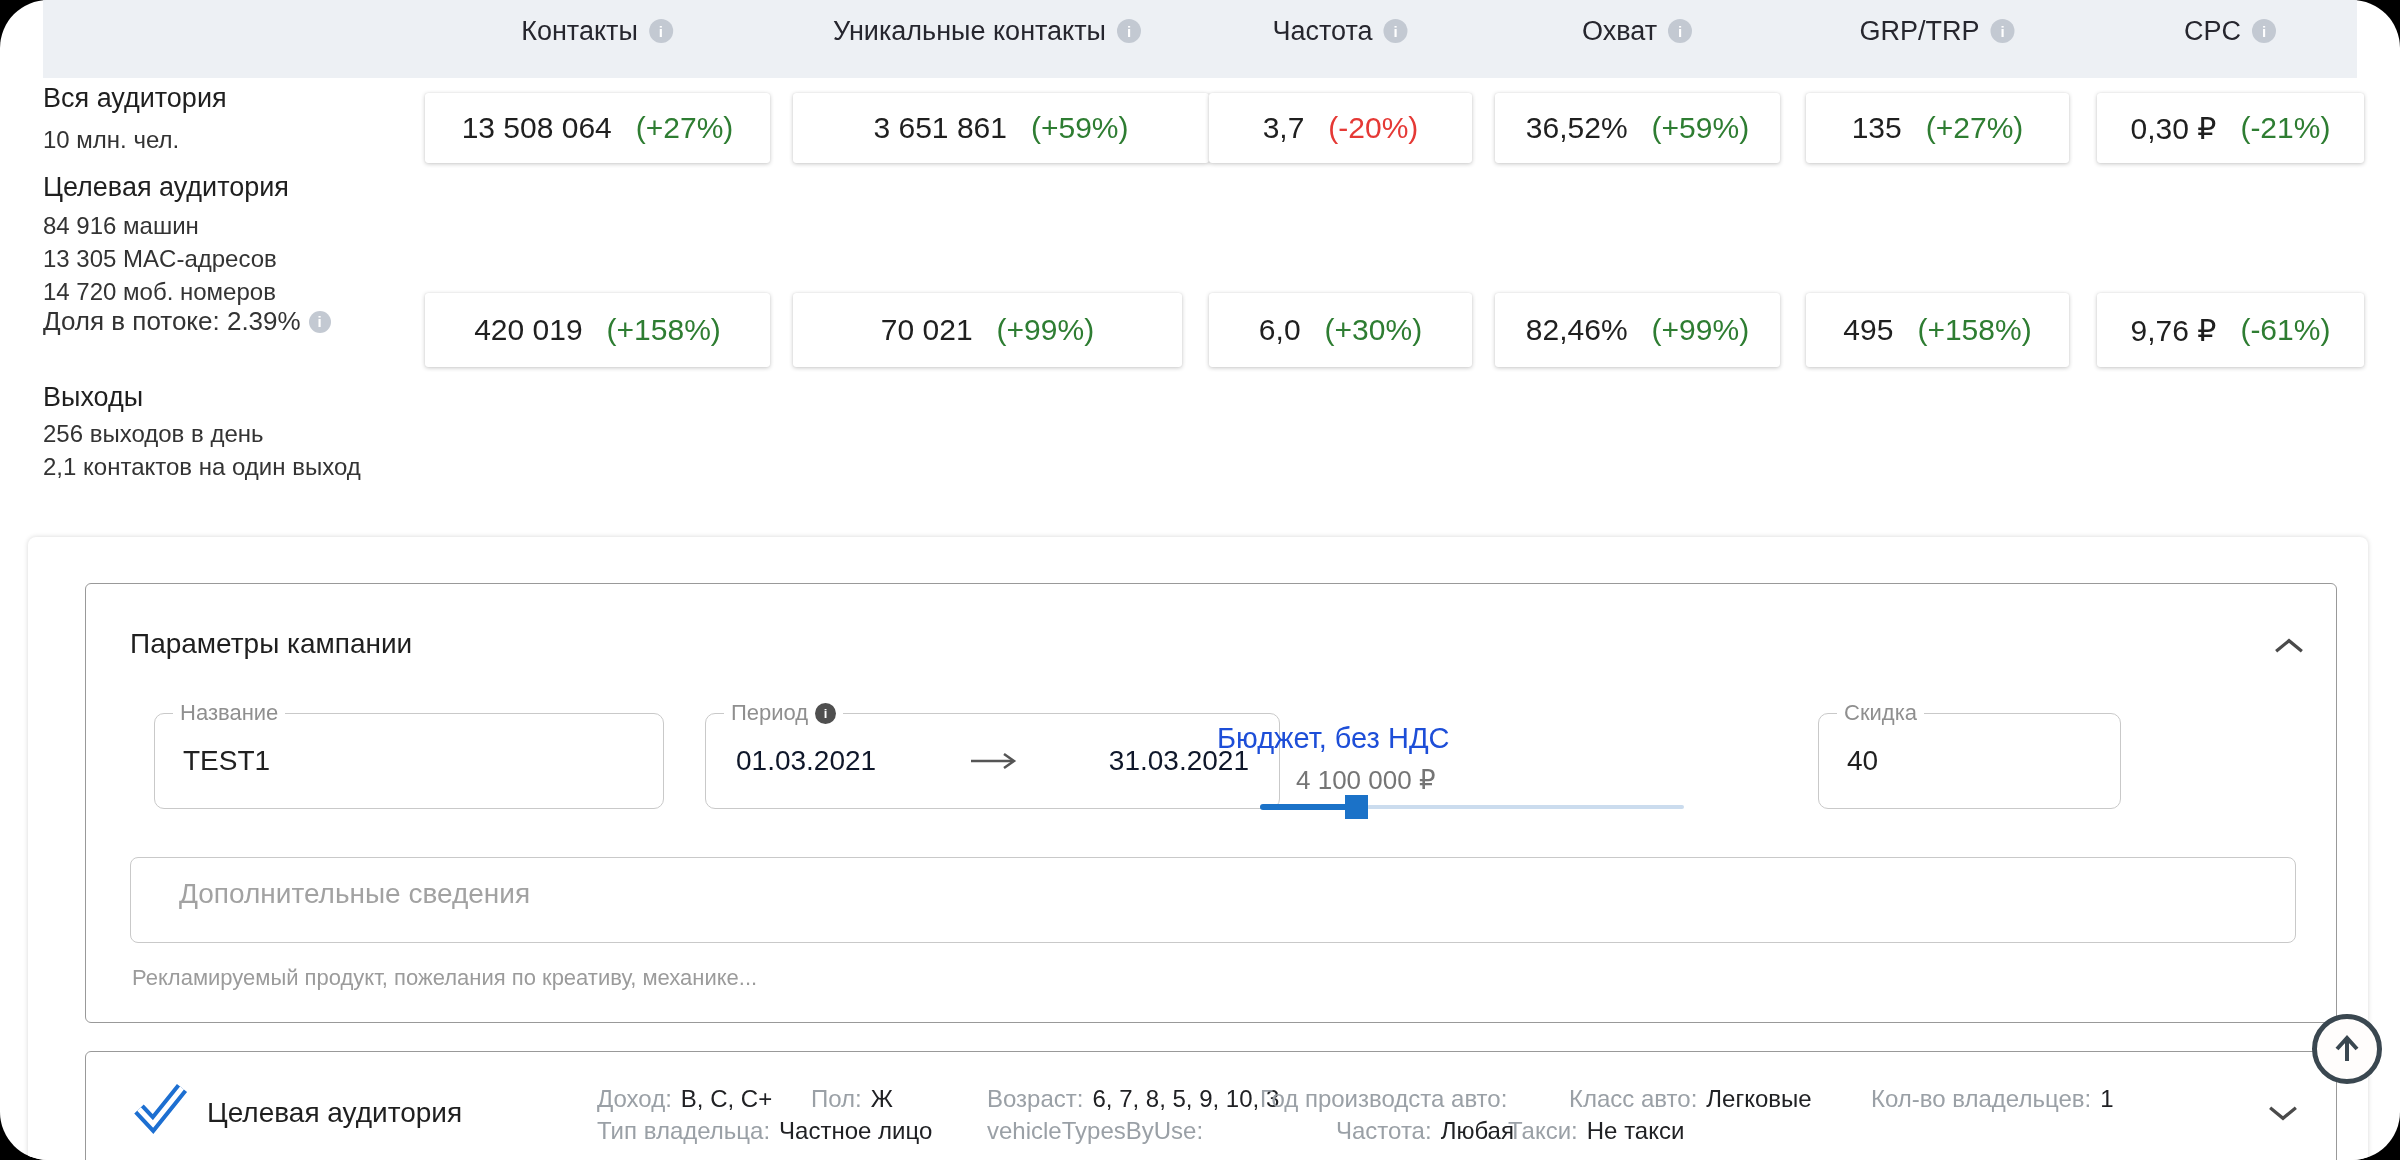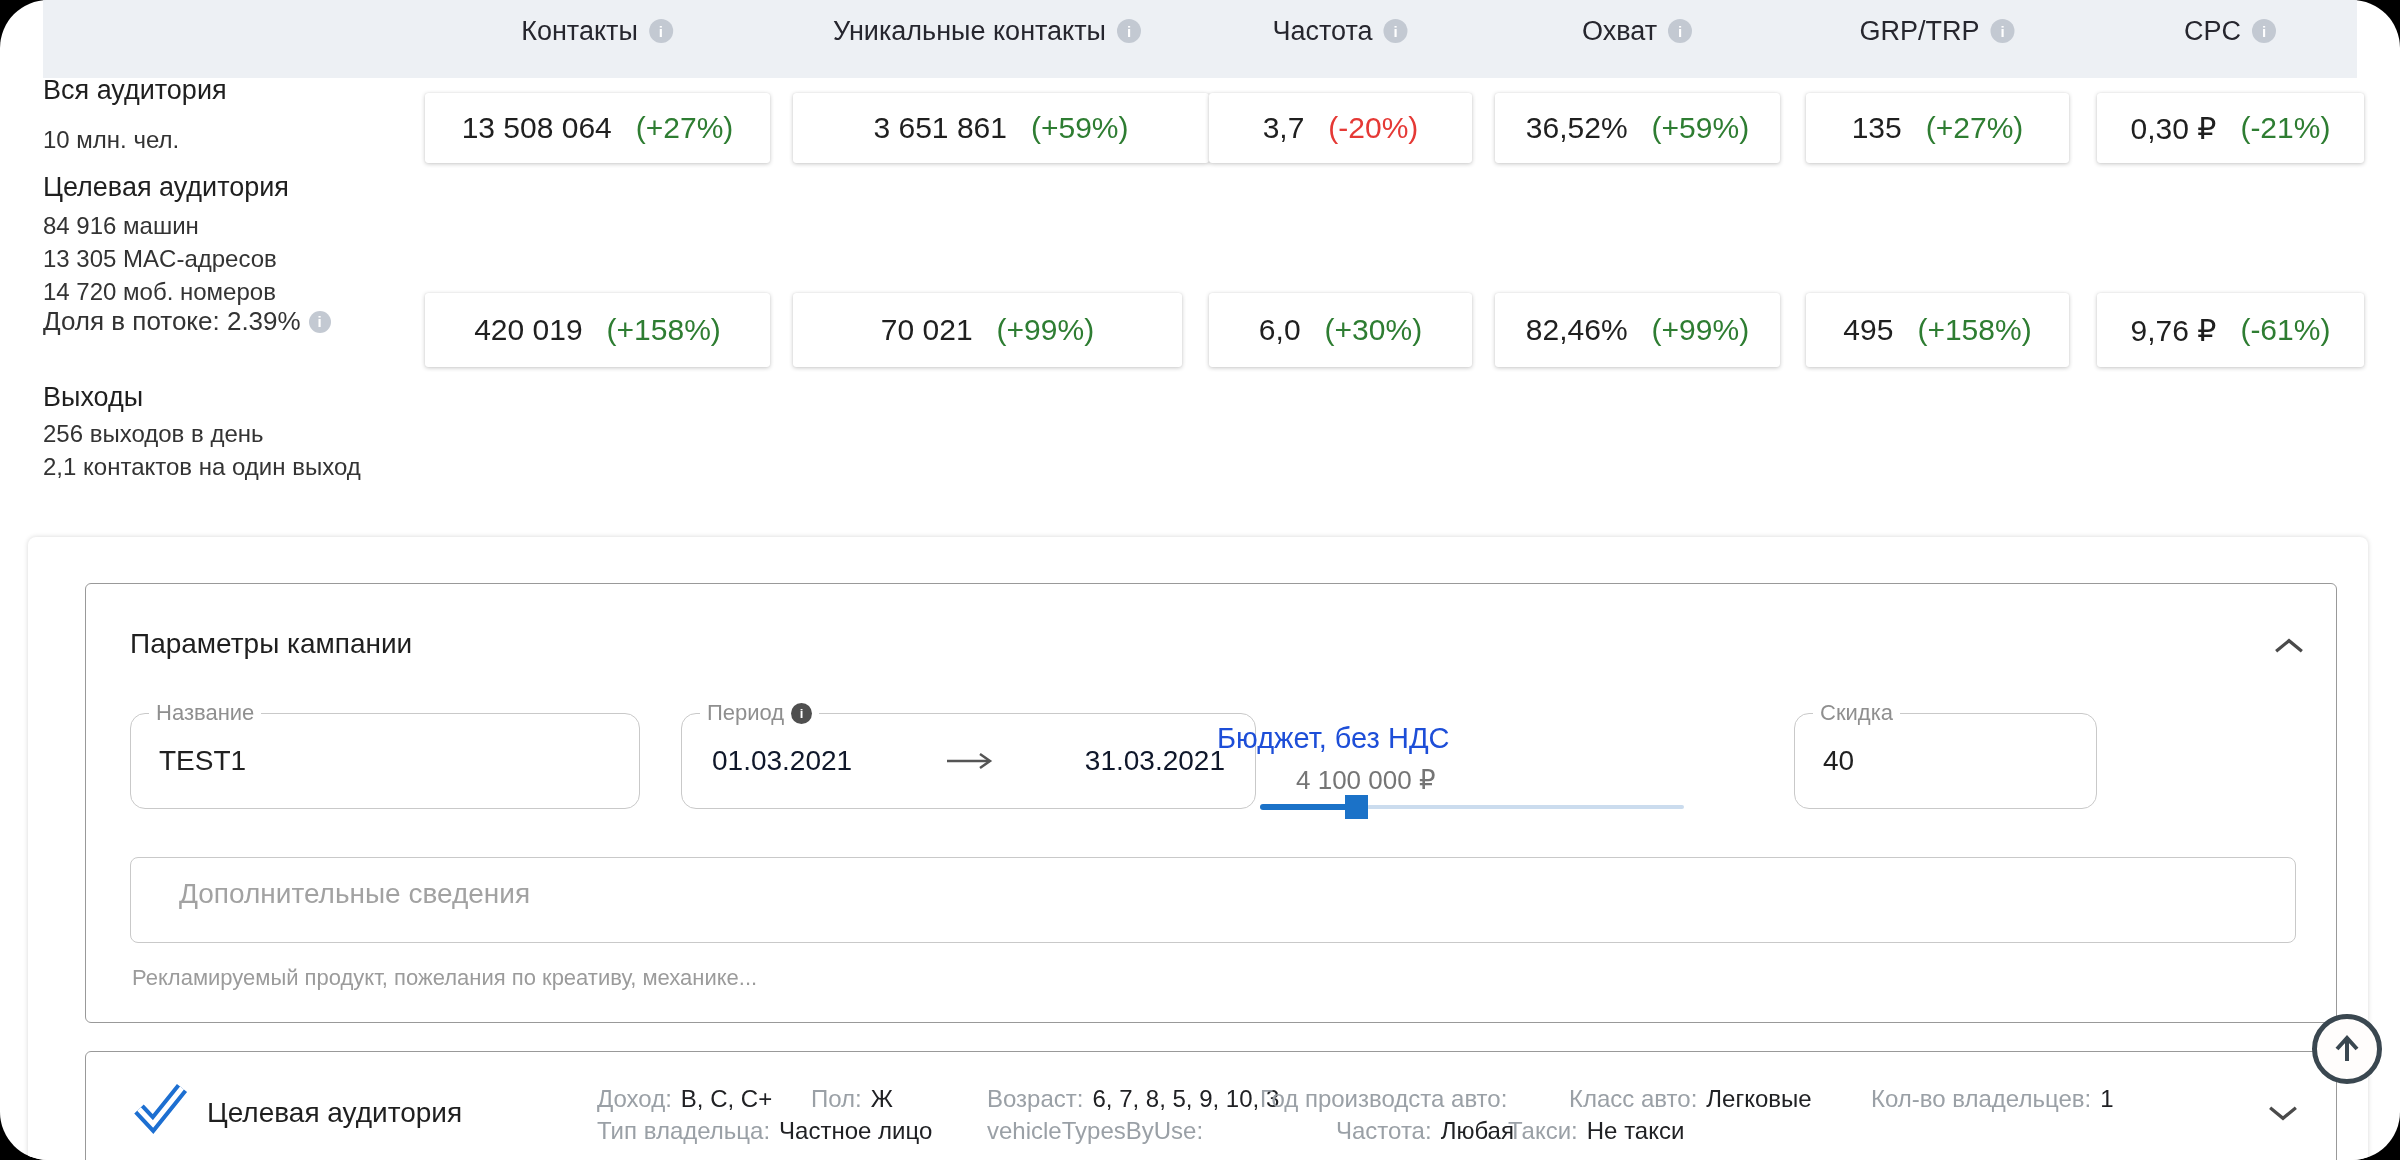--- a/index.html
+++ b/index.html
@@ -41,22 +41,22 @@
     position:absolute;left:28px;top:537px;width:2340px;height:640px;background:#fff;
     border-radius:8px;box-shadow:0 0 5px rgba(0,0,0,.16);
   }
   .panel{
     position:absolute;background:#fff;border:1px solid #999;border-radius:6px;
   }
   .panel-title{position:absolute;font-size:28px;color:#1f1f1f;white-space:nowrap;}
   .chev{position:absolute;cursor:pointer;}
   
   .field{
-    position:absolute;height:96px;border:1px solid #c9c9c9;border-radius:15px;background:#fff;
-    display:flex;align-items:center;box-sizing:border-box;
+    position:absolute;height:96px;border:1px solid #c9c9c9;border-radius:10px;background:#fff;
+    display:flex;align-items:center;box-sizing:border-box;margin-left:24px;
   }
   .field .notch{
     position:absolute;top:-14px;left:18px;background:#fff;padding:0 7px;
     font-size:22px;color:#8f8f8f;display:flex;align-items:center;gap:7px;white-space:nowrap;
   }
   .field input{
     border:none;outline:none;width:100%;height:100%;background:transparent;
     font-family:inherit;font-size:28px;color:#212121;padding:0 0 0 28px;border-radius:8px;
   }
   .period-inner{display:flex;align-items:center;justify-content:space-between;width:100%;padding:0 30px;}
@@ -111,21 +111,21 @@
   </div>
   <div class="col-header" style="left:1937px">
     <span>GRP/TRP</span>
     <span class="info-i">i</span>
   </div>
   <div class="col-header" style="left:2230px">
     <span>CPC</span>
     <span class="info-i">i</span>
   </div>
 
-  <div class="lbl lbl-main" style="top:75px">Вся аудитория</div>
+  <div class="lbl lbl-main" style="top:83px">Вся аудитория</div>
   <div class="lbl lbl-sub" style="top:126px">10 млн. чел.</div>
   <div class="lbl lbl-main" style="top:172px">Целевая аудитория</div>
   <div class="lbl lbl-sub" style="top:212px">84 916 машин</div>
   <div class="lbl lbl-sub" style="top:245px">13 305 MAC-адресов</div>
   <div class="lbl lbl-sub" style="top:278px">14 720 моб. номеров</div>
   <div class="lbl lbl-row" style="top:306px">
     <span class="lbl-sub" style="font-size:26px">Доля в потоке: 2.39%</span>
     <span class="info-i small">i</span>
   </div>
   <div class="lbl lbl-main" style="top:382px">Выходы</div>

